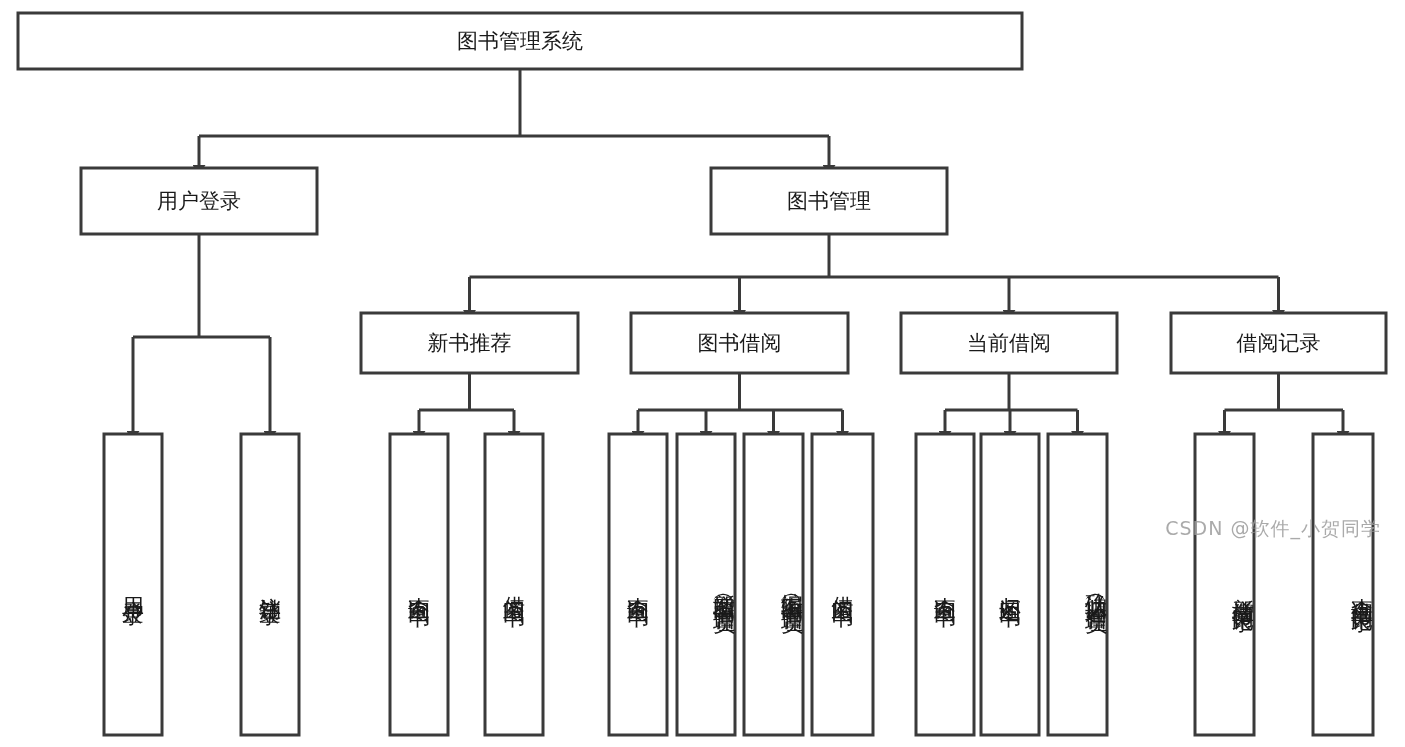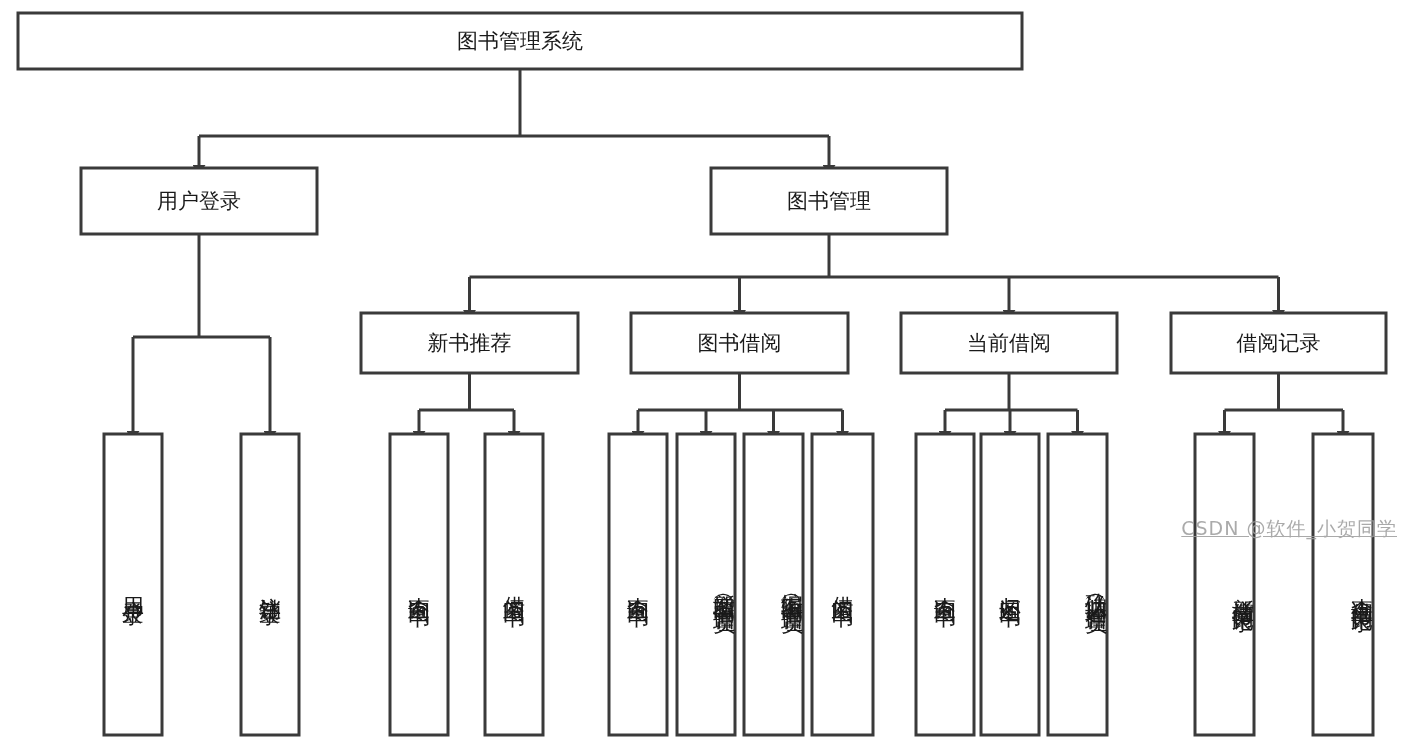--- a/index.html
+++ b/index.html
@@ -11,23 +11,23 @@
   .edge{stroke:#3a3a3a;stroke-width:3;fill:none;stroke-linecap:butt;}
   .arrow-head{fill:#3a3a3a;stroke:none;}
   .node-label-h{font-size:21px;fill:#1a1a1a;text-anchor:middle;
                 dominant-baseline:middle;font-family:"DejaVu Sans","Liberation Sans",sans-serif;}
   .leaf-label{position:absolute;writing-mode:vertical-rl;text-orientation:upright;
               font-size:22px;color:#1a1a1a;letter-spacing:3px;line-height:1;
               display:flex;align-items:center;justify-content:center;
               pointer-events:none;white-space:nowrap;
               font-family:"DejaVu Sans","Liberation Sans",sans-serif;}
   .leaf-label.top{align-items:flex-start;}
-  #watermark{position:absolute;right:8px;bottom:6px;font-size:19px;color:#9c9c9c;
+  #watermark{position:absolute;right:24px;bottom:6px;font-size:19px;color:#9c9c9c;
              opacity:.85;letter-spacing:1px;
-             font-family:"DejaVu Sans","Liberation Sans",sans-serif;text-decoration:underline;}
+             font-family:"DejaVu Sans","Liberation Sans",sans-serif;}
 </style>
 </head>
 <body>
 
 <div id="diagram-root">
 
   <svg id="tree" viewBox="0 0 1405 747">
     <defs>
       <marker id="arrow" viewBox="0 0 12 14" refX="1" refY="7" markerWidth="11" markerHeight="13" orient="auto-start-reverse" markerUnits="userSpaceOnUse">
         <path d="M 0 0 L 12 7 L 0 14 z" class="arrow-head"></path>

